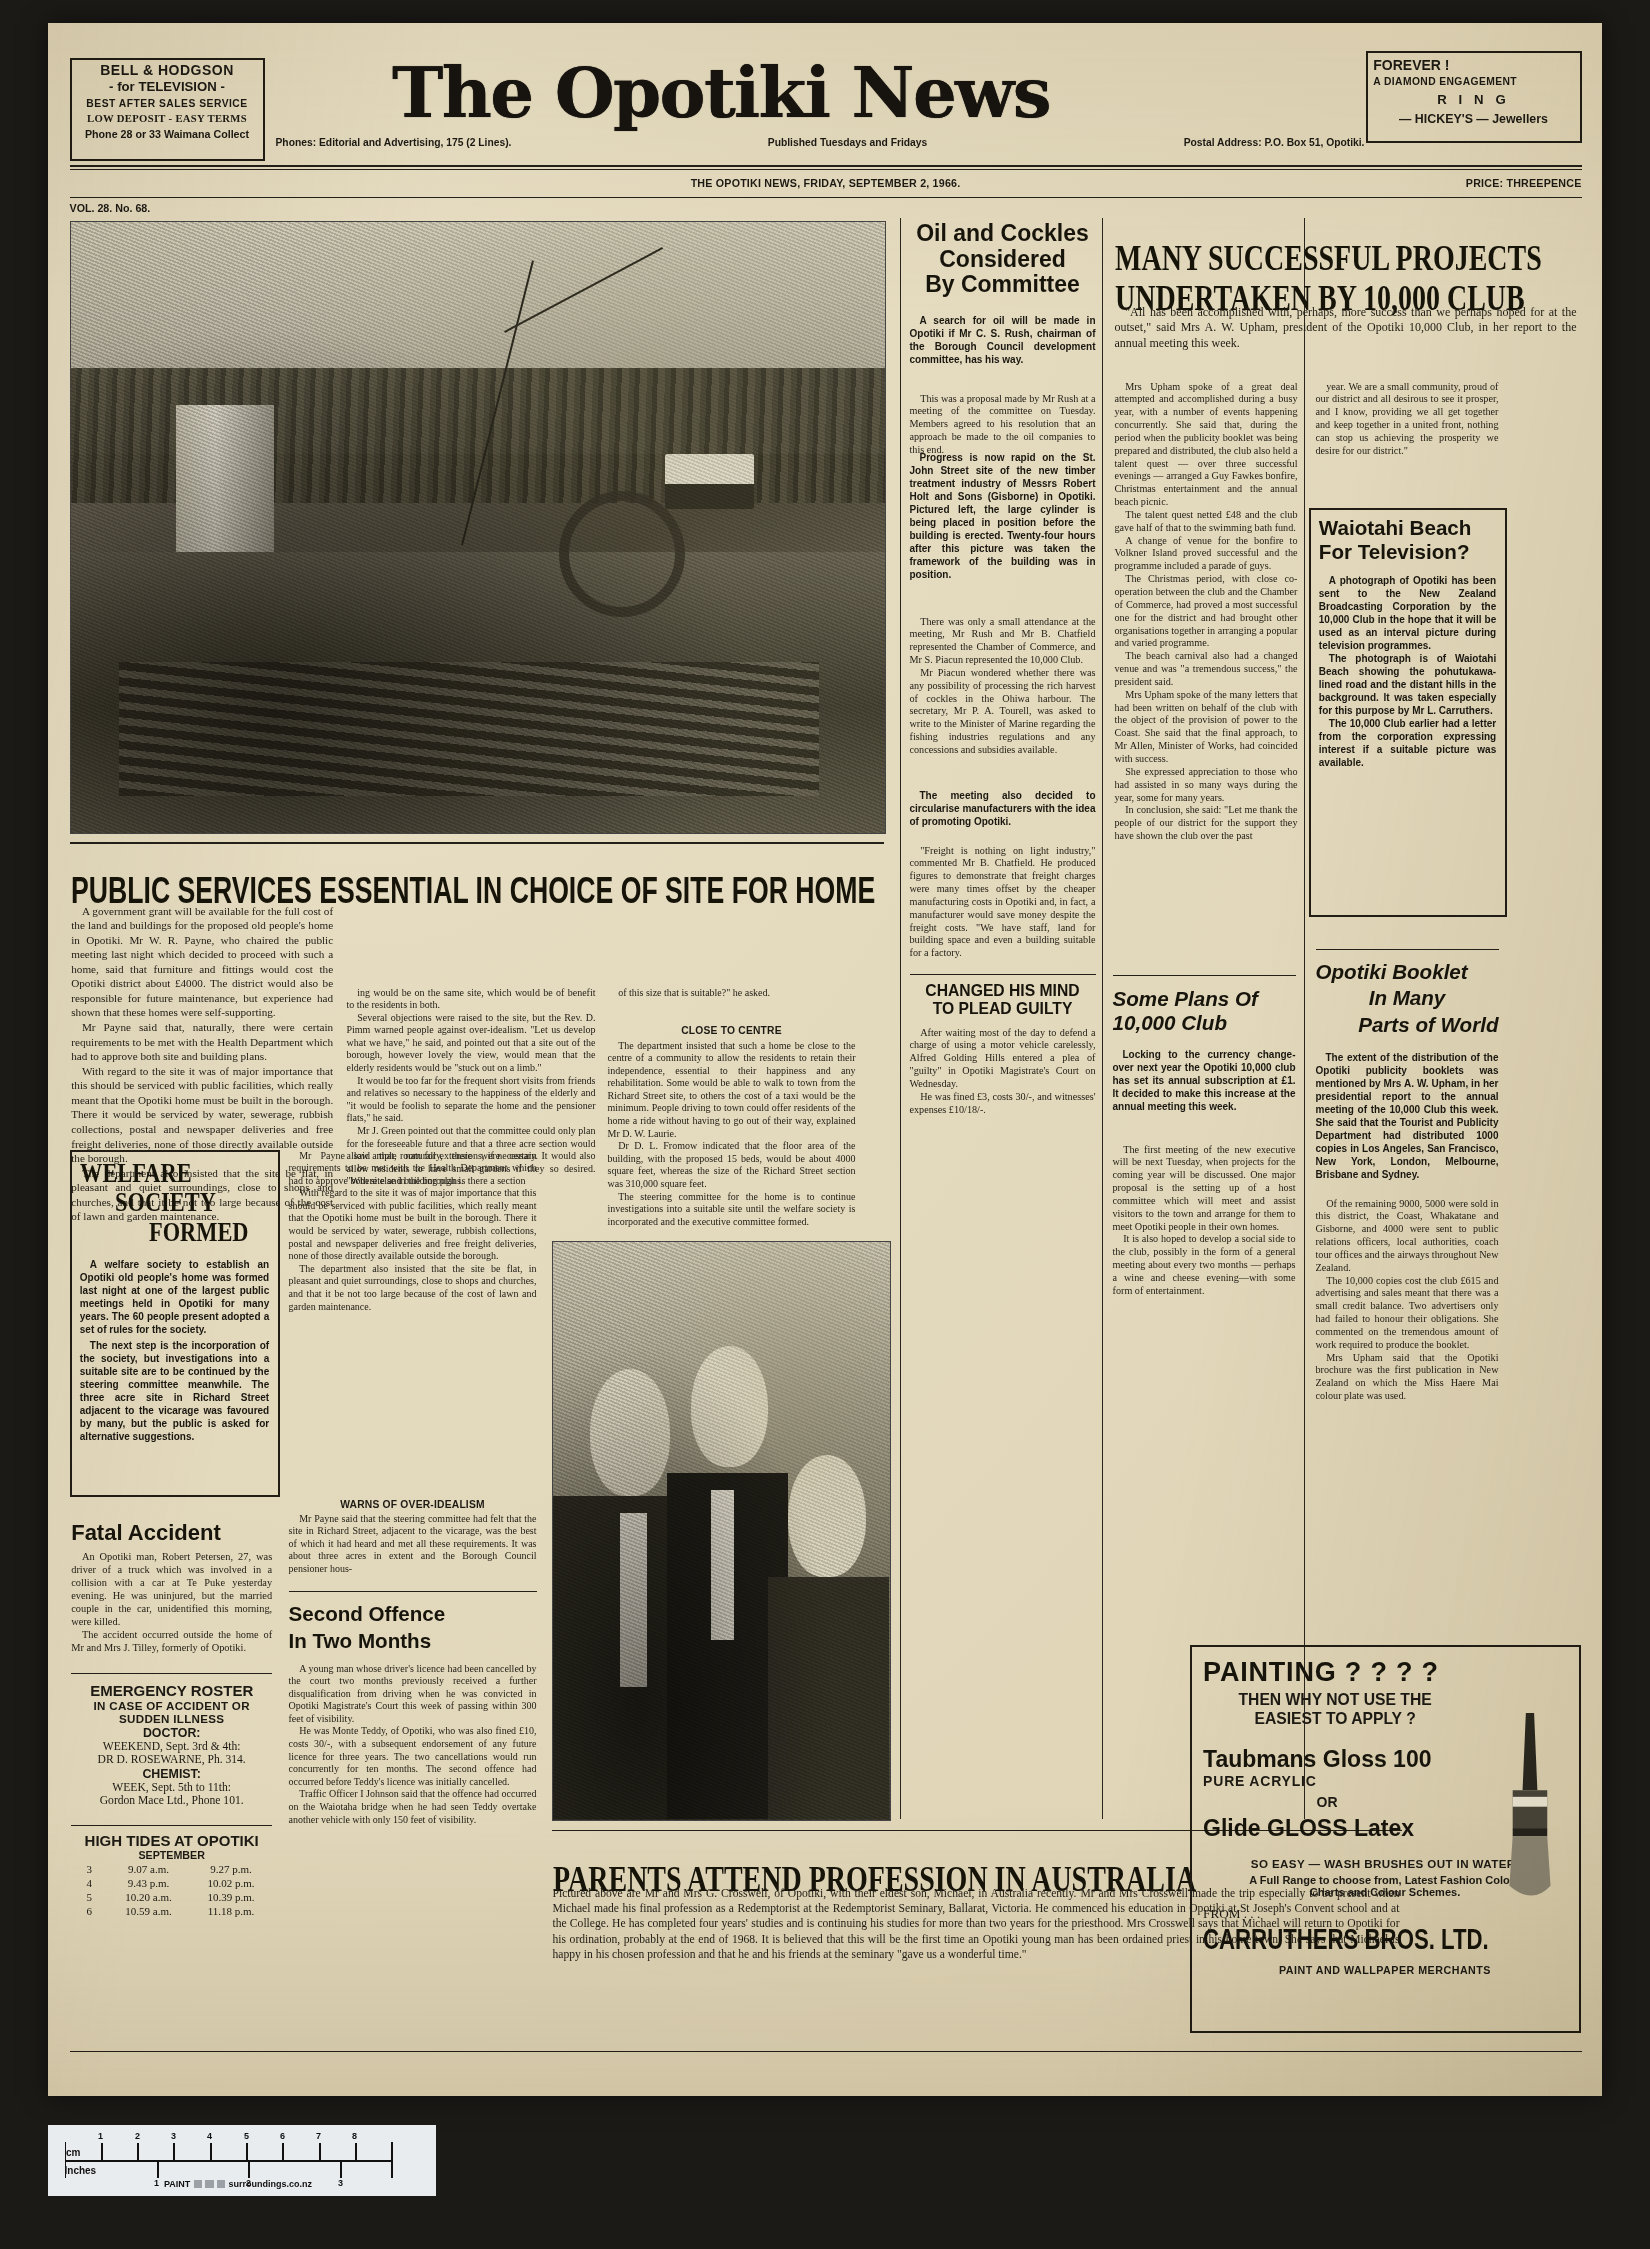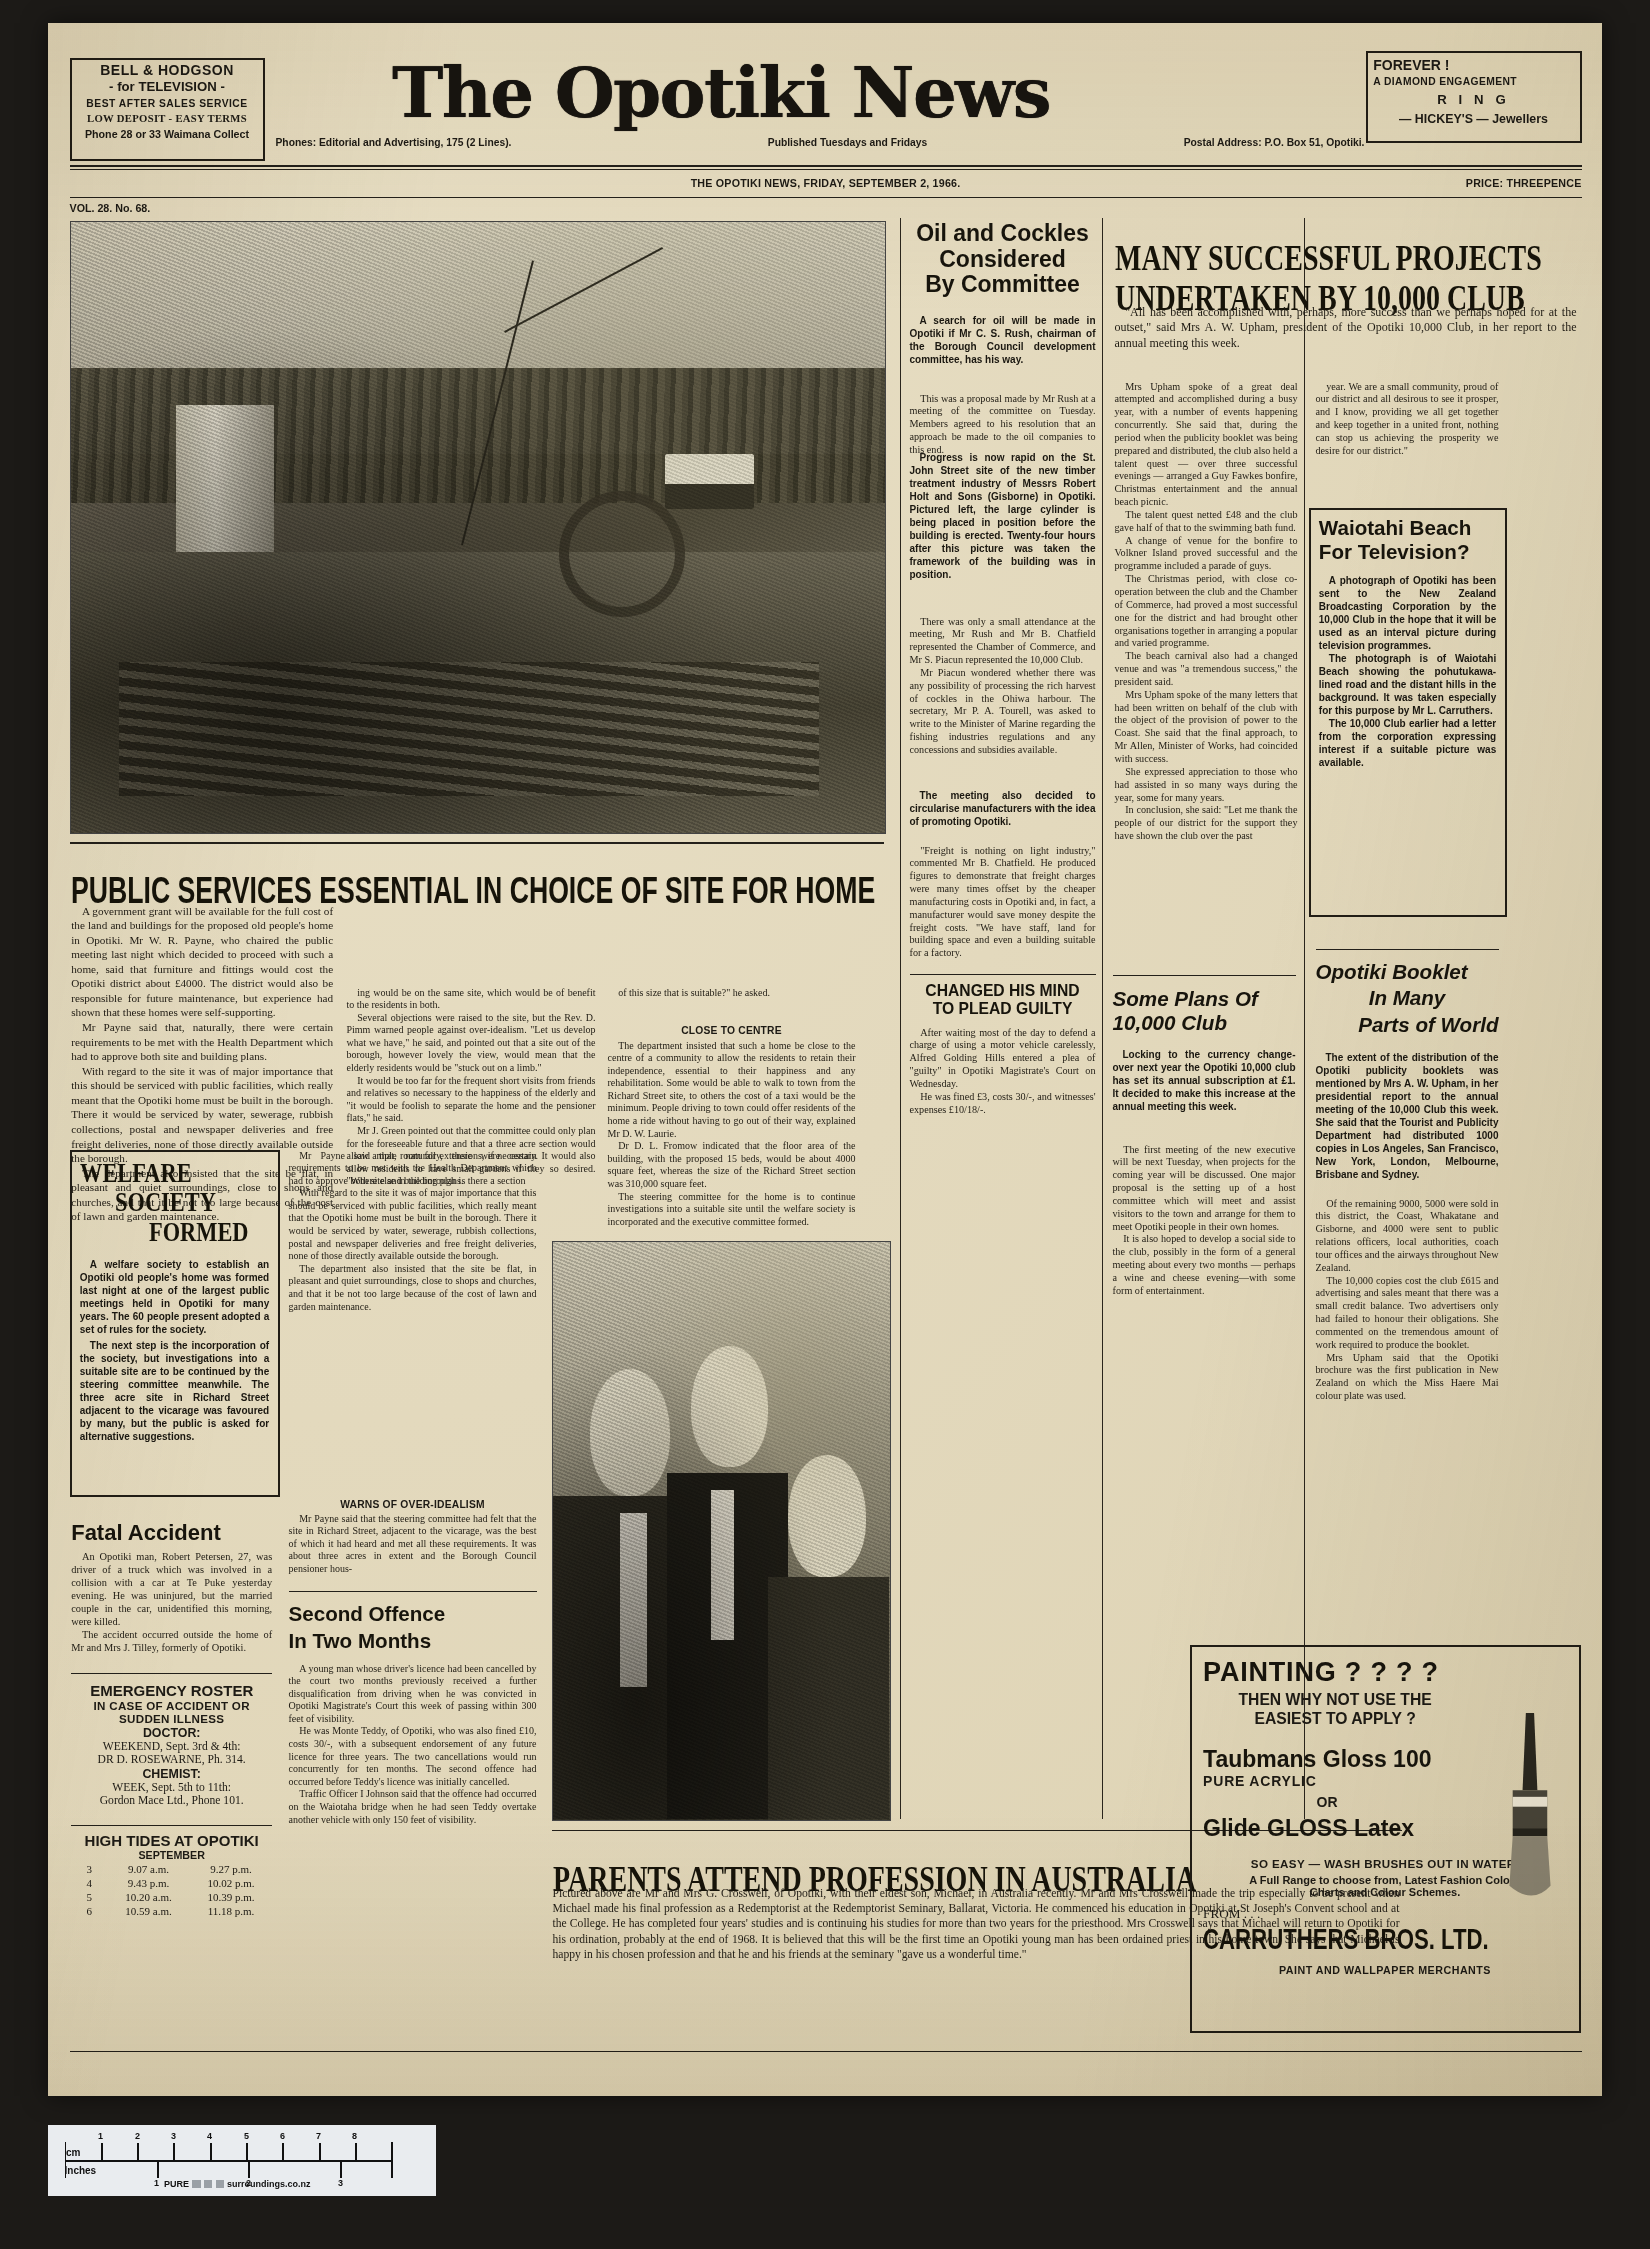--- a/index.html
+++ b/index.html
@@ -501,20 +501,20 @@
   <div class="num" style="left:304px;top:5.8px;">8</div>
 
   <div class="tick" style="left:109px;top:36px;height:16.5px;"></div>
   <div class="num" style="left:106px;top:53px;">1</div>
   <div class="tick" style="left:200px;top:36px;height:16.5px;"></div>
   <div class="num" style="left:198px;top:53px;">2</div>
   <div class="tick" style="left:292px;top:36px;height:16.5px;"></div>
   <div class="num" style="left:290px;top:53px;">3</div>
 
   <div class="brand">
-    <span>PURE</span>
+    <span>PAINT</span>
     <span class="sq"></span>
     <span class="sq"></span>
     <span class="sq"></span>
     <span>surroundings.co.nz</span>
   </div>
 </div>
 
 
 </body></html>

